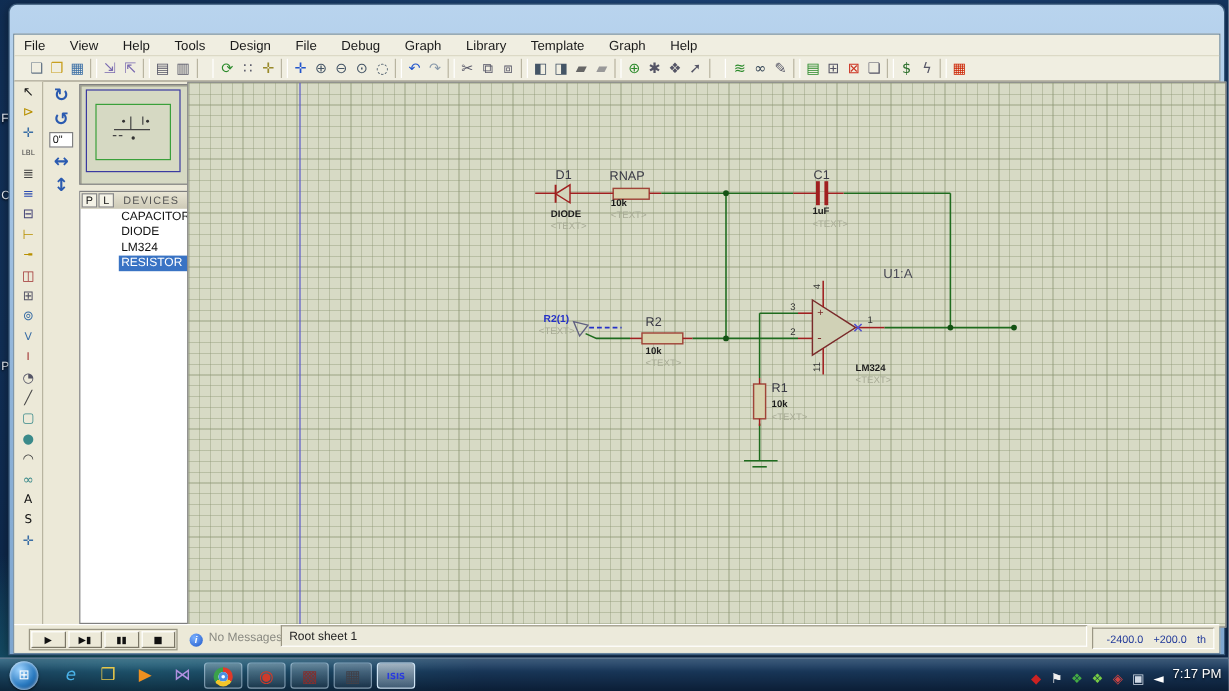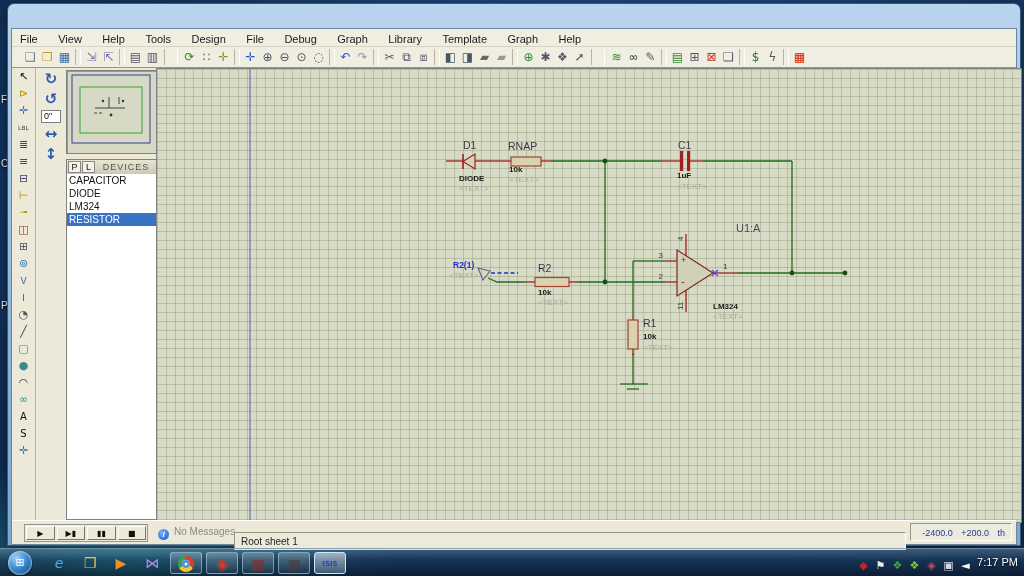--- a/index.html
+++ b/index.html
@@ -66,21 +66,21 @@
   
   #overview { position:absolute; left:54px; top:41px; width:92px; height:84px;
     background:#d6d9c3; border:1px solid #808080; box-shadow:inset 1px 1px 0 #9a9a8a; }
   #devices-panel { position:absolute; left:54px; top:130px; width:92px; bottom:24px;
     border:1px solid #808080; background:#fff; }
   #devices-header { height:14px; background:linear-gradient(#e8e5d4,#cdc9b6); display:flex; }
   .pl-btn { width:13px; height:12px; margin:1px 0 0 1px; background:#f4f2e6; border:1px solid #888;
     font-size:9px; text-align:center; line-height:11px; color:#111; }
   #devices-title { flex:1; font-size:9px; color:#555; text-align:center; line-height:14px; letter-spacing:1px; }
   .dev-row { font-size:10px; color:#111; padding:0 2px; height:13px; line-height:13px;
-    font-family:"Liberation Sans", sans-serif; }
+    font-family:"Liberation Sans", sans-serif;margin-left:32px; }
   .dev-row.sel { background:#3973c4; color:#fff; }
 
   
   #canvas { position:absolute; left:144px; top:39px; width:866px; height:455px;
     background-color:#d7dac5;
     background-image:
       repeating-linear-gradient(to right, rgba(135,145,110,.38) 0 1px, transparent 1px 9px),
       repeating-linear-gradient(to bottom, rgba(135,145,110,.38) 0 1px, transparent 1px 9px);
     border:1px solid #808080; }
   #schematic { position:absolute; left:0; top:0; }
@@ -90,21 +90,21 @@
     border-top:1px solid #fff; }
   #sim-panel { position:absolute; left:12px; top:3px; width:124px; height:18px;
     border:1px solid #9a9684; display:flex; background:#ece9d8; }
   .sim-btn { flex:1; margin:1px; border:1px solid; border-color:#fff #7a7666 #7a7666 #fff;
     background:#ece9d8; font-size:8px; text-align:center; line-height:14px; color:#111;
     font-family:"DejaVu Sans", sans-serif; }
   #msg-area { position:absolute; left:146px; top:5px; font-size:10px; color:#8a8a82; }
   #info-dot { display:inline-block; width:11px; height:11px; border-radius:50%;
     background:radial-gradient(circle at 35% 30%, #7ab0ff,#1c56c8); color:#fff; font-size:8px;
     text-align:center; line-height:11px; font-style:italic; font-weight:bold; margin-right:5px; vertical-align:-2px; }
-  #sheet-field { position:absolute; left:222px; right:110px; top:11px; height:18px;
+  #sheet-field { position:absolute; left:222px; right:110px; top:0; height:18px;
     border:1px solid; border-color:#9a9684 #fff #fff #9a9684; background:#eceadb;
     font-size:10px; color:#222; padding:3px 0 0 6px; }
   #coord-field { position:absolute; right:4px; top:2px; width:102px; height:18px;
     border:1px solid; border-color:#9a9684 #fff #fff #9a9684; background:#eceadb;
     font-size:9px; color:#223a9a; padding-top:4px; text-align:right; }
   #coord-field span { margin-right:6px; }
 
   
   #taskbar { position:absolute; left:0; bottom:0; width:1024px; height:28px;
     background:linear-gradient(rgba(150,190,220,.35), rgba(30,60,90,.55) 40%, rgba(10,25,45,.75));

